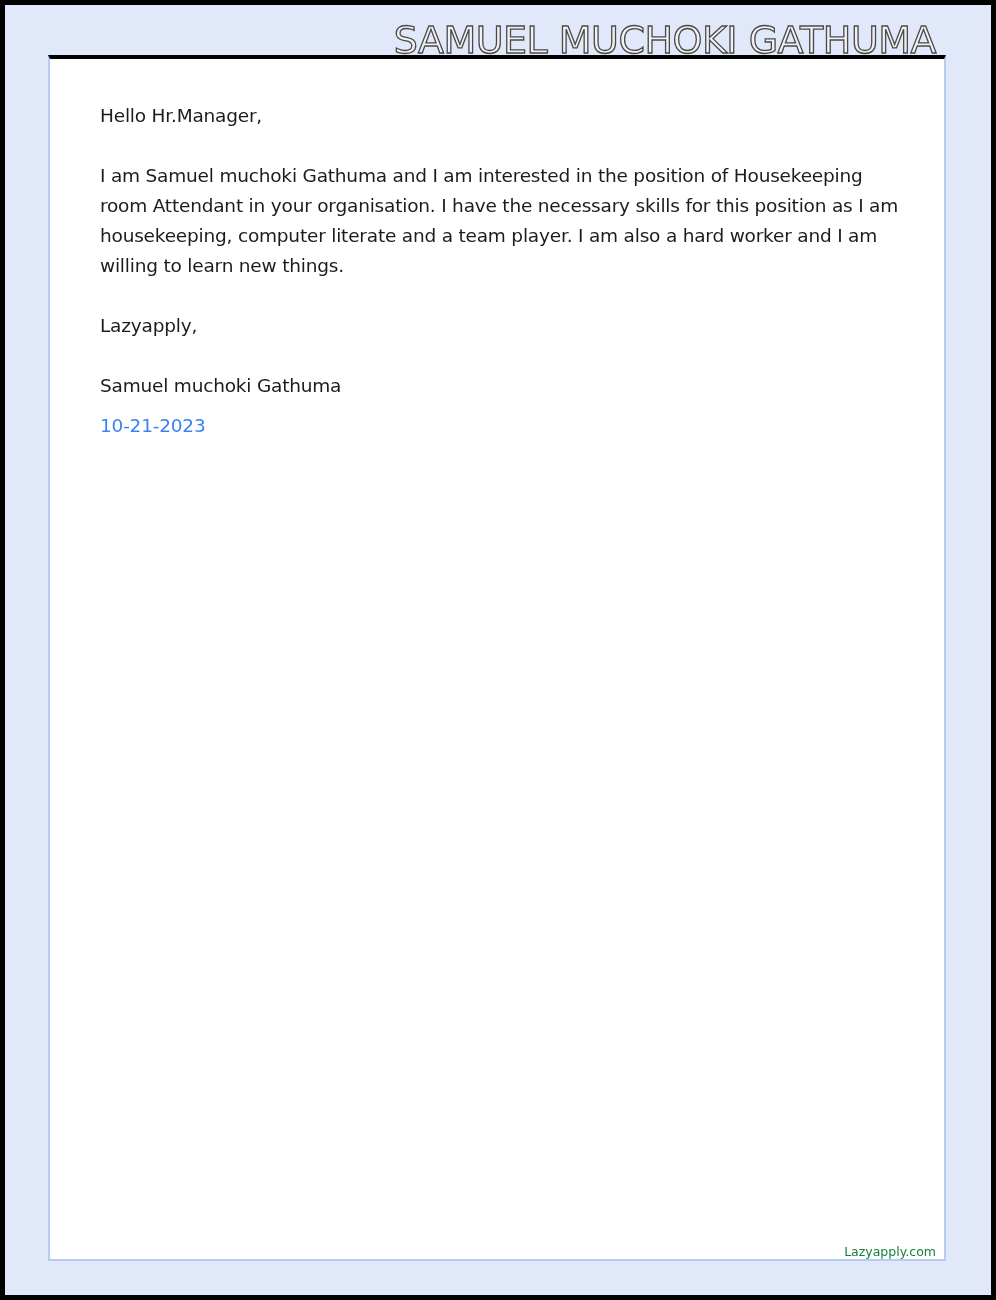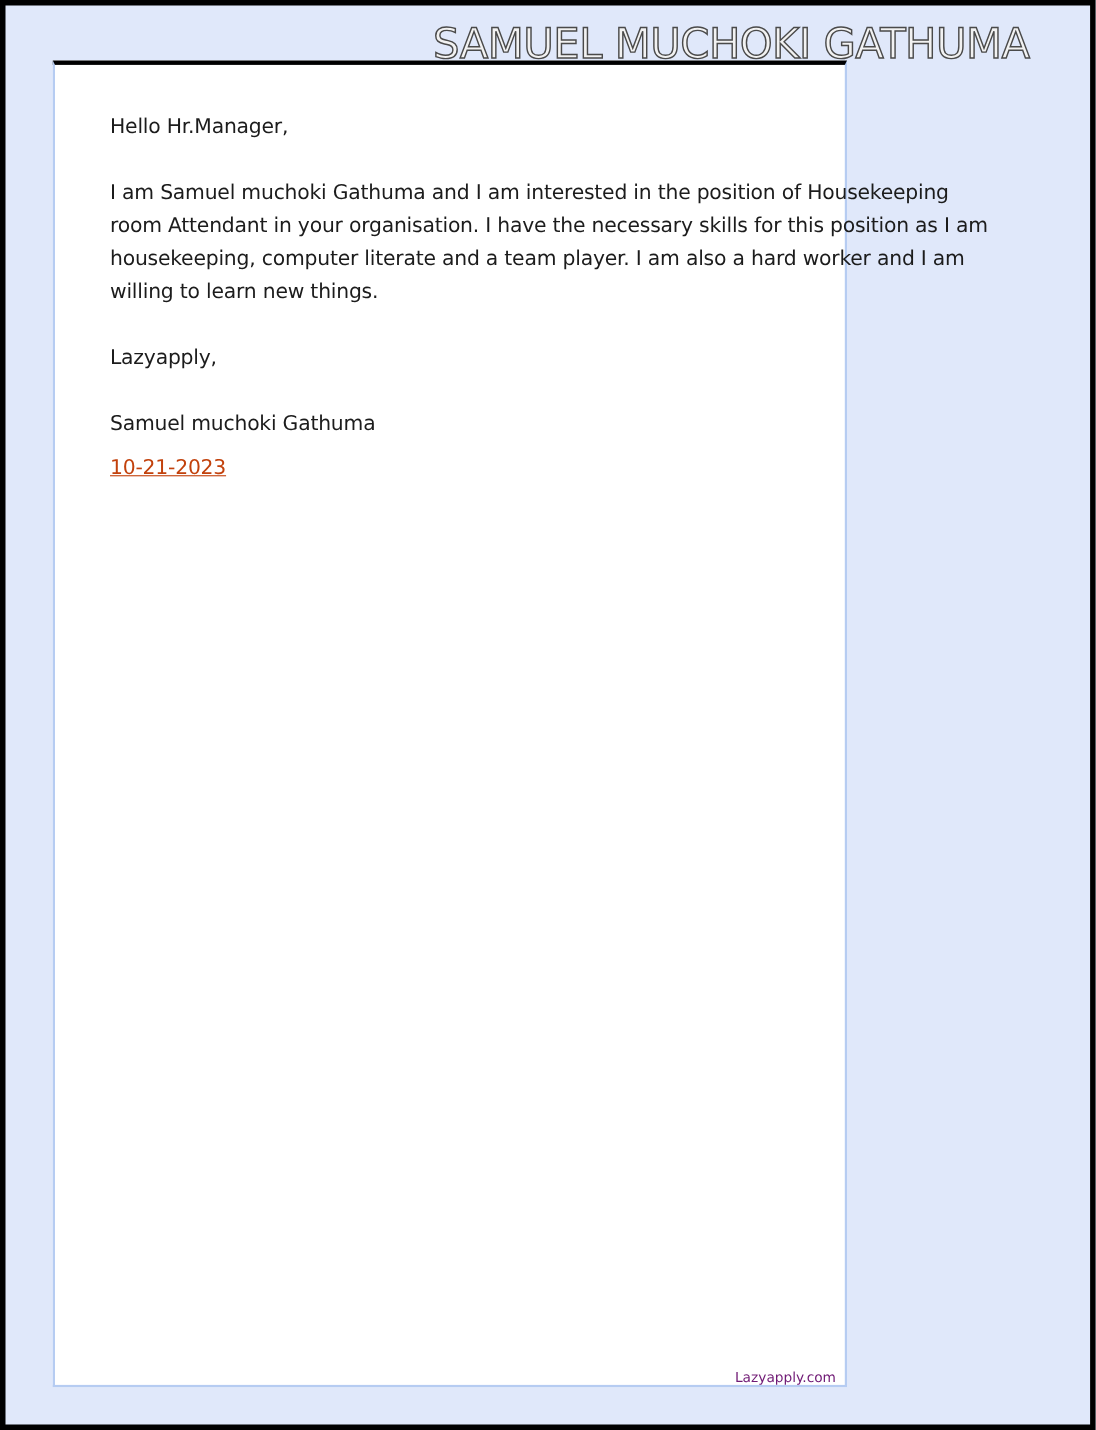--- a/index.html
+++ b/index.html
@@ -11,36 +11,36 @@
   }
   .title {
     position:absolute; right:55px; top:12px;
     font-family:"DejaVu Sans", sans-serif;
     font-size:38px; letter-spacing:-0.5px; line-height:46px;
     color:#f2f2f2; -webkit-text-stroke:1.3px #4a4a4a;
     white-space:nowrap;
   }
   .page {
     position:absolute; left:43px; top:50px;
-    width:722px; height:1206px; box-sizing:border-box;
+    width:898px; height:1206px; box-sizing:border-box;
     background:#fff;
     border-left:2px solid #b6ccf2; border-right:2px solid #b6ccf2; border-bottom:2px solid #b6ccf2;
     border-top:4px solid #000;
   }
   .content {
     position:absolute; left:50px; top:42px; width:800px;
     font-size:18.5px; line-height:30px; color:#1c1c1c;
     letter-spacing:-0.2px;
   }
   .content p { margin:0 0 30px 0; }
   .content p.sig { margin:0 0 10px 0; }
-  .date { color:#c2410c;text-decoration:underline; }
+  .date { color:#3b82f6; }
   .footer {
     position:absolute; right:8px; bottom:-2px;
-    font-size:12.5px; color:#701a75; line-height:18px;
+    font-size:12.5px; color:#15803d; line-height:18px;
   }
 </style>
 </head>
 <body>
 
 <div class="title">SAMUEL MUCHOKI GATHUMA</div>
 
 <div class="page">
   <div class="content">
     <p>Hello Hr.Manager,</p>

